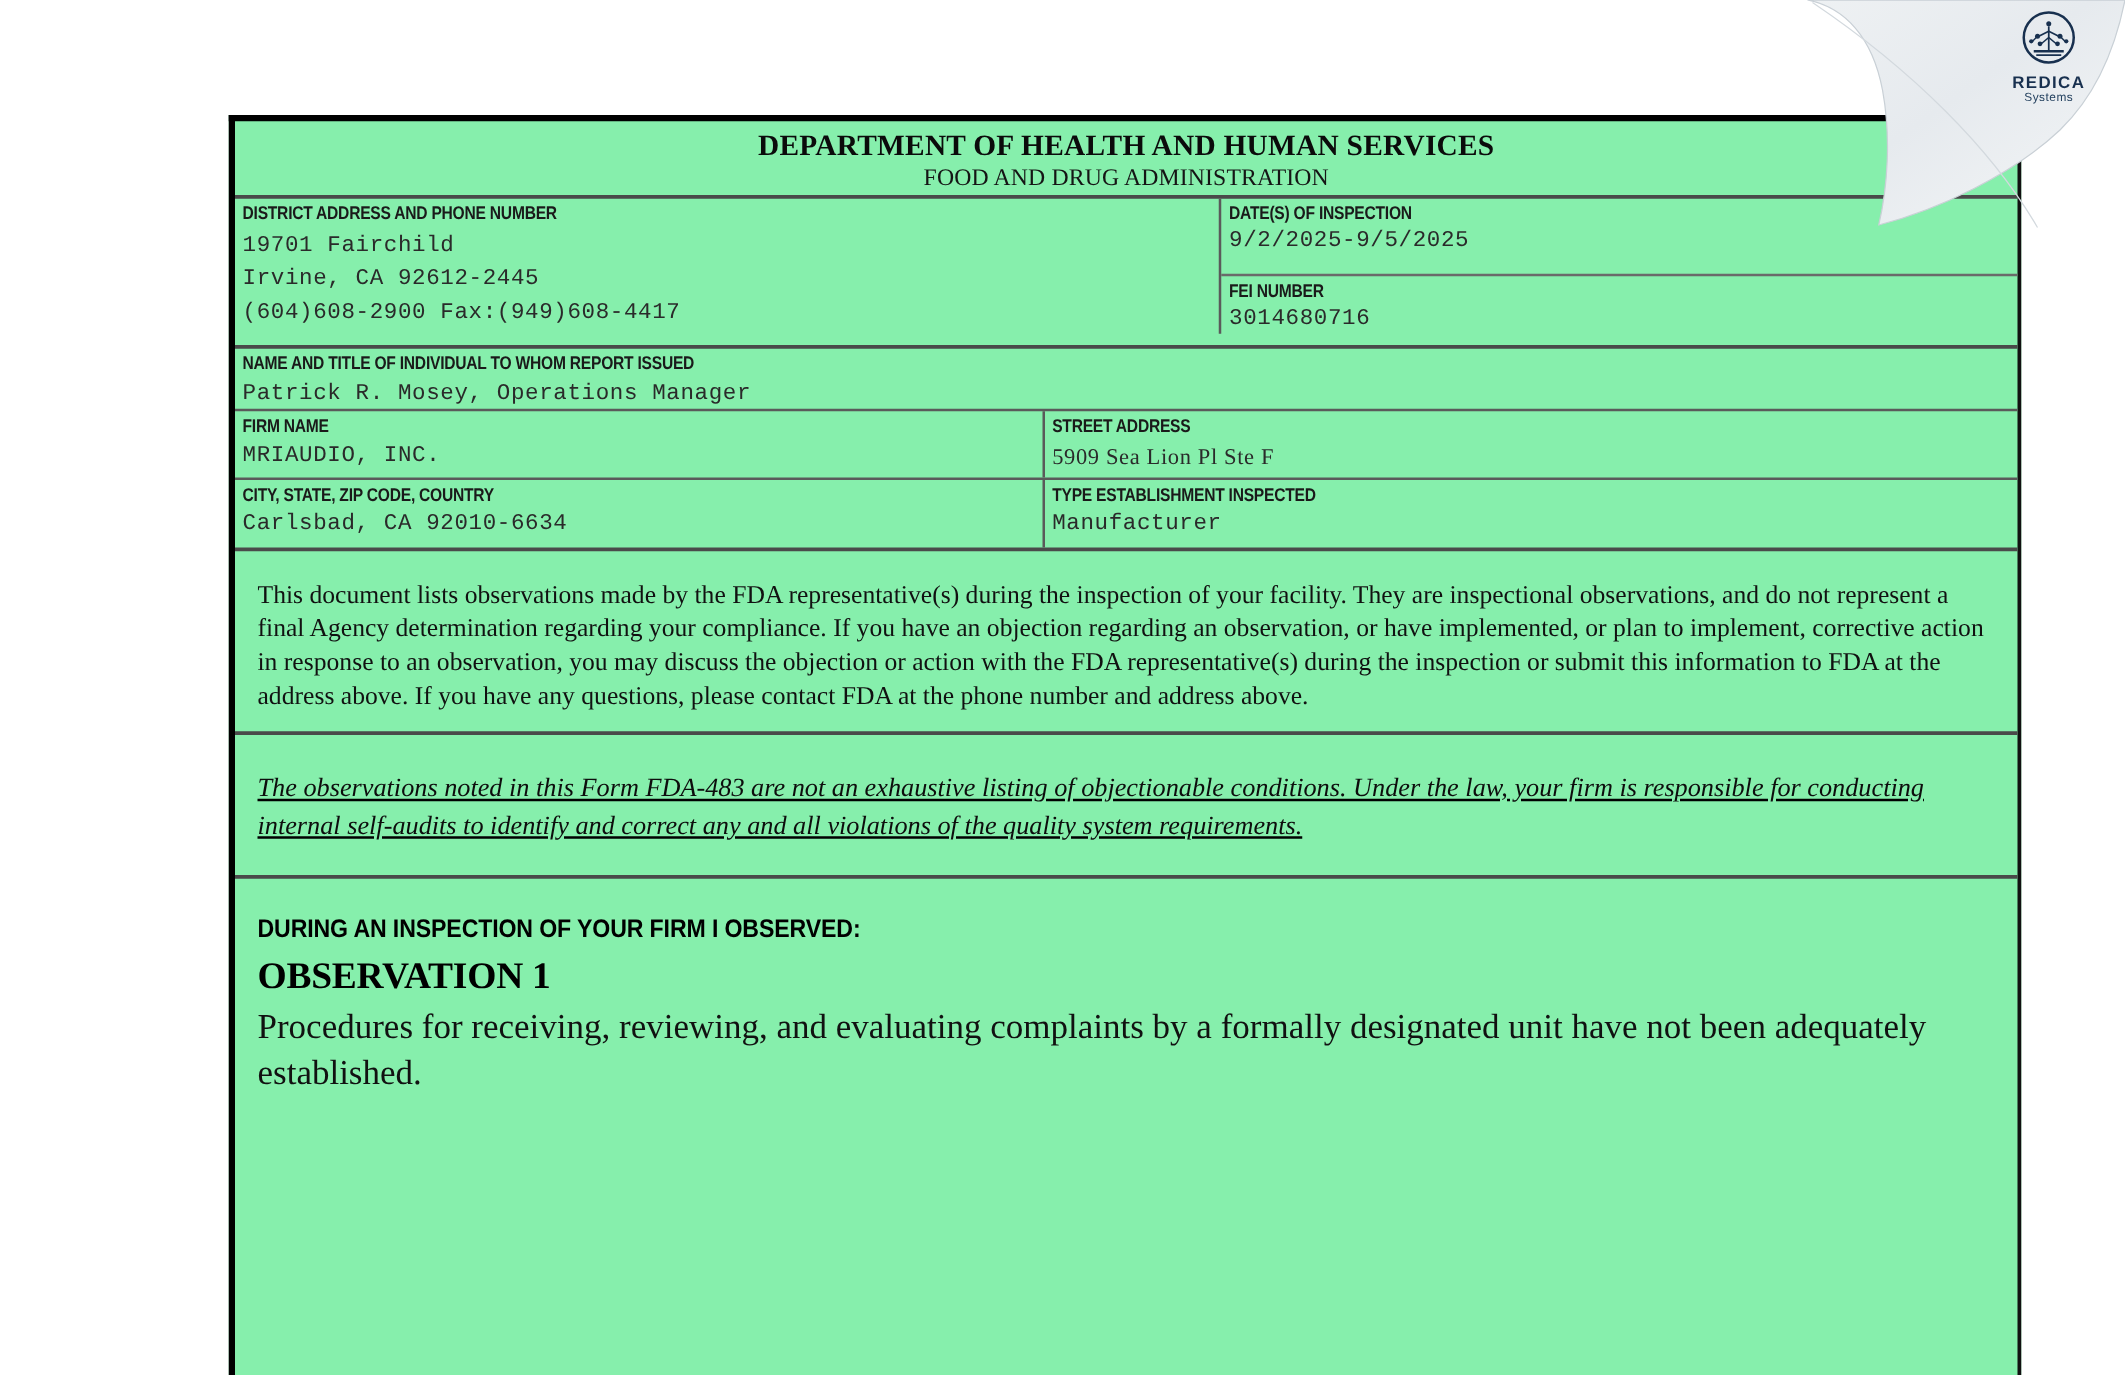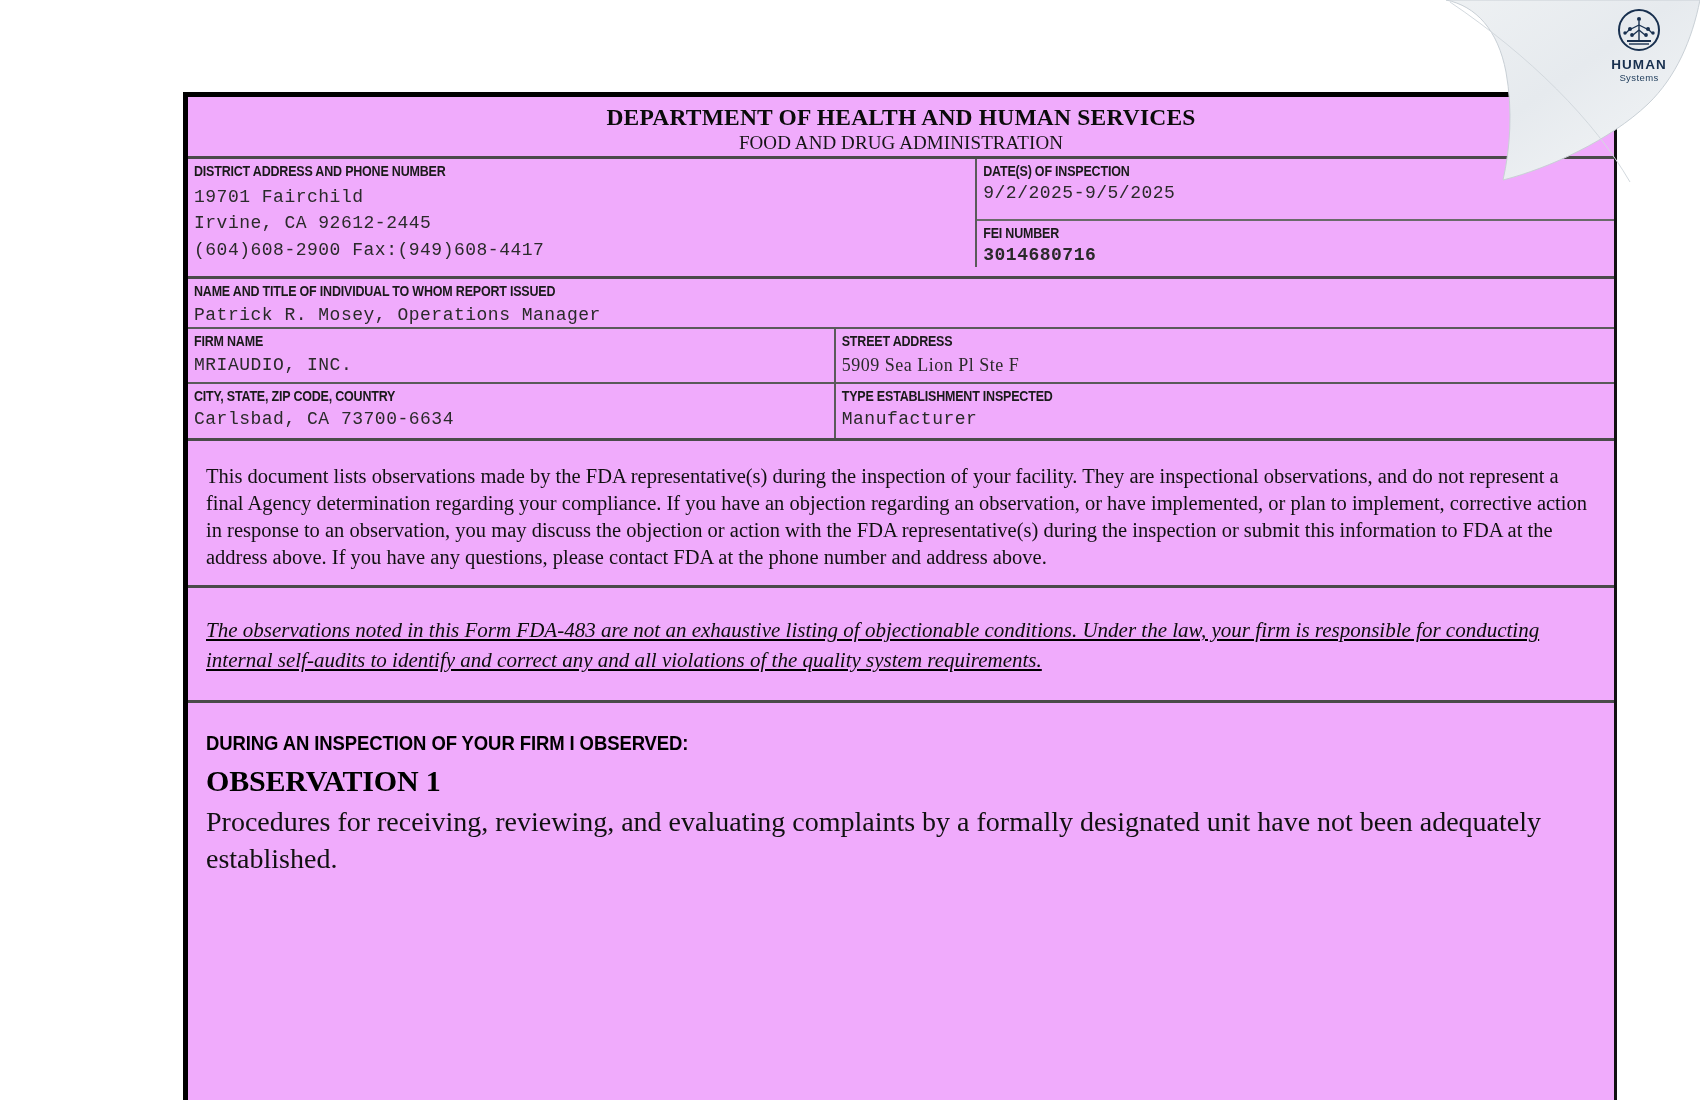--- a/index.html
+++ b/index.html
@@ -15,21 +15,21 @@
     position: relative;
   }
 
   
   #scan-sheet {
     position: absolute;
     left: 183px;
     top: 92px;
     width: 1434px;
     height: 1008px;
-    background: #f0abfc;
+    background: #86efac;
     box-sizing: border-box;
   }
 
   
   #form-frame {
     position: absolute;
     left: 0;
     top: 0;
     width: 1434px;
     height: 1008px;
@@ -191,21 +191,21 @@
         <div class="val" style="padding-top:2px;">(604)608-2900 Fax:(949)608-4417</div>
       </div>
 
       <div class="cell vline" style="width:641px;">
         <div class="cell" style="height:52px;">
           <div class="cap">DATE(S) OF INSPECTION</div>
           <div class="val" style="padding-top:4px;">9/2/2025-9/5/2025</div>
         </div>
         <div class="cell rule-thin" style="margin-top:8px;">
           <div class="cap">FEI NUMBER</div>
-          <div class="val" style="padding-top:4px;font-weight:bold;">3014680716</div>
+          <div class="val" style="padding-top:4px;">3014680716</div>
         </div>
       </div>
     </div>
 
     <div class="row rule-thick" style="margin-top:9px;">
       <div class="cell" style="width:100%;">
         <div class="cap">NAME AND TITLE OF INDIVIDUAL TO WHOM REPORT ISSUED</div>
         <div class="val" style="padding-top:6px;padding-bottom:0;">Patrick R. Mosey, Operations Manager</div>
       </div>
     </div>
@@ -217,21 +217,21 @@
       </div>
       <div class="cell vline" style="width:783px;">
         <div class="cap">STREET ADDRESS</div>
         <div class="val" style="padding-top:6px;padding-bottom:5px;font-family:Liberation Serif, serif;">5909 Sea Lion Pl Ste F</div>
       </div>
     </div>
 
     <div class="row rule-med">
       <div class="cell" style="width:648px;">
         <div class="cap">CITY, STATE, ZIP CODE, COUNTRY</div>
-        <div class="val" style="padding-top:6px;padding-bottom:6px;">Carlsbad, CA 73700-6634</div>
+        <div class="val" style="padding-top:6px;padding-bottom:6px;">Carlsbad, CA 92010-6634</div>
       </div>
       <div class="cell vline" style="width:783px;">
         <div class="cap">TYPE ESTABLISHMENT INSPECTED</div>
         <div class="val" style="padding-top:6px;padding-bottom:6px;">Manufacturer</div>
       </div>
     </div>
 
     <div class="row rule-thick">
       <div class="para-box" style="width:100%;">
         <div class="para">This document lists observations made by the FDA representative(s) during the inspection of your facility. They are inspectional observations, and do not represent a final Agency determination regarding your compliance. If you have an objection regarding an observation, or have implemented, or plan to implement, corrective action in response to an observation, you may discuss the objection or action with the FDA representative(s) during the inspection or submit this information to FDA at the address above. If you have any questions, please contact FDA at the phone number and address above.</div>
@@ -280,15 +280,15 @@
     <line x1="22" y1="22" x2="28" y2="27" stroke="#18304f" stroke-width="1.3"></line>
     <circle cx="15" cy="27" r="1.9" fill="#18304f"></circle>
     <circle cx="29" cy="27" r="1.9" fill="#18304f"></circle>
     <circle cx="8" cy="25" r="1.7" fill="#18304f"></circle>
     <circle cx="36" cy="25" r="1.7" fill="#18304f"></circle>
     <line x1="13" y1="21" x2="9" y2="25" stroke="#18304f" stroke-width="1.2"></line>
     <line x1="31" y1="21" x2="35" y2="25" stroke="#18304f" stroke-width="1.2"></line>
     <line x1="10" y1="33" x2="34" y2="33" stroke="#18304f" stroke-width="2"></line>
     <line x1="12" y1="36" x2="32" y2="36" stroke="#18304f" stroke-width="1.4"></line>
   </svg>
-  <div class="logo-word">HUMAN</div>
+  <div class="logo-word">REDICA</div>
   <div class="logo-sub">Systems</div>
 </div>
 
 </body></html>

